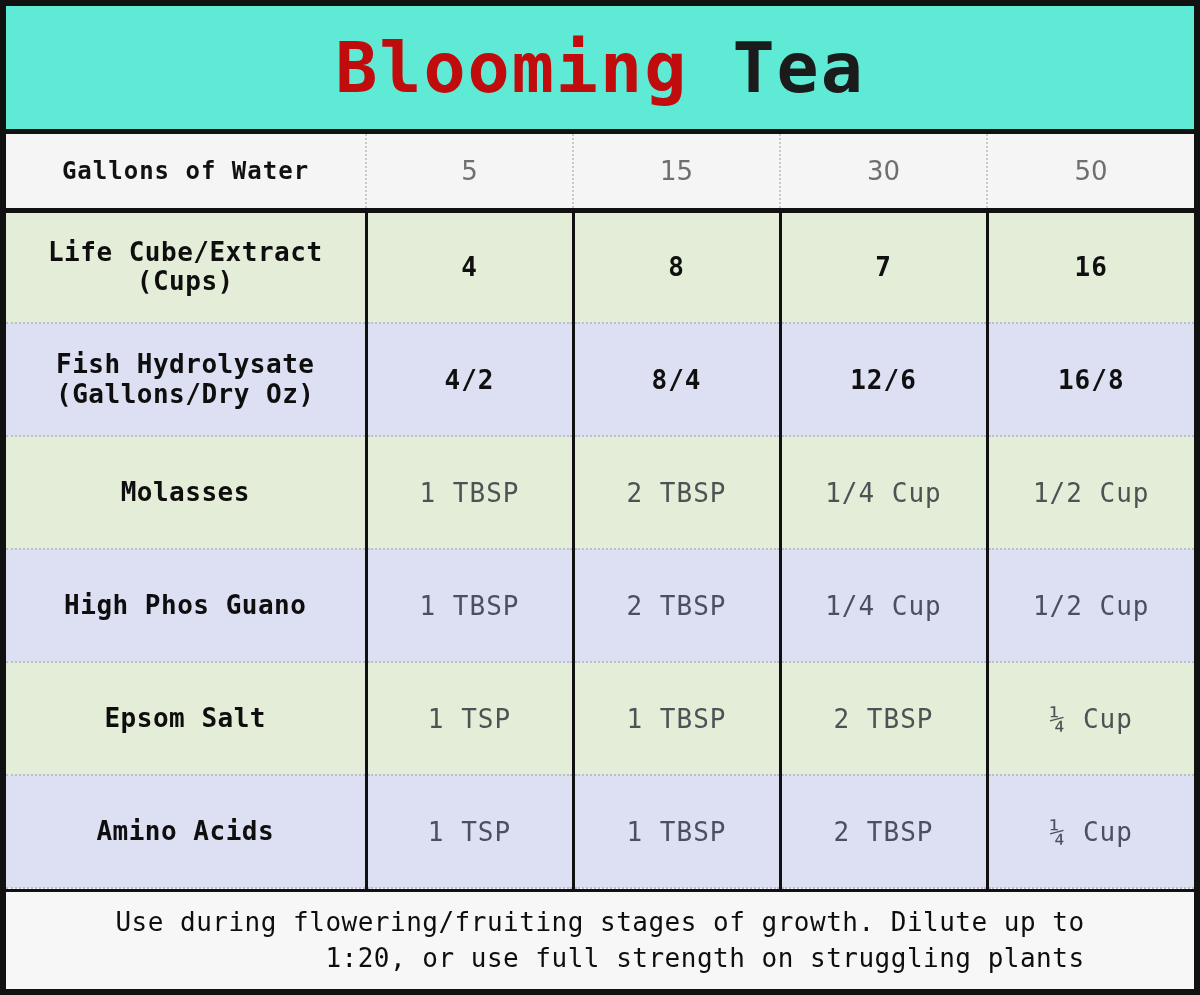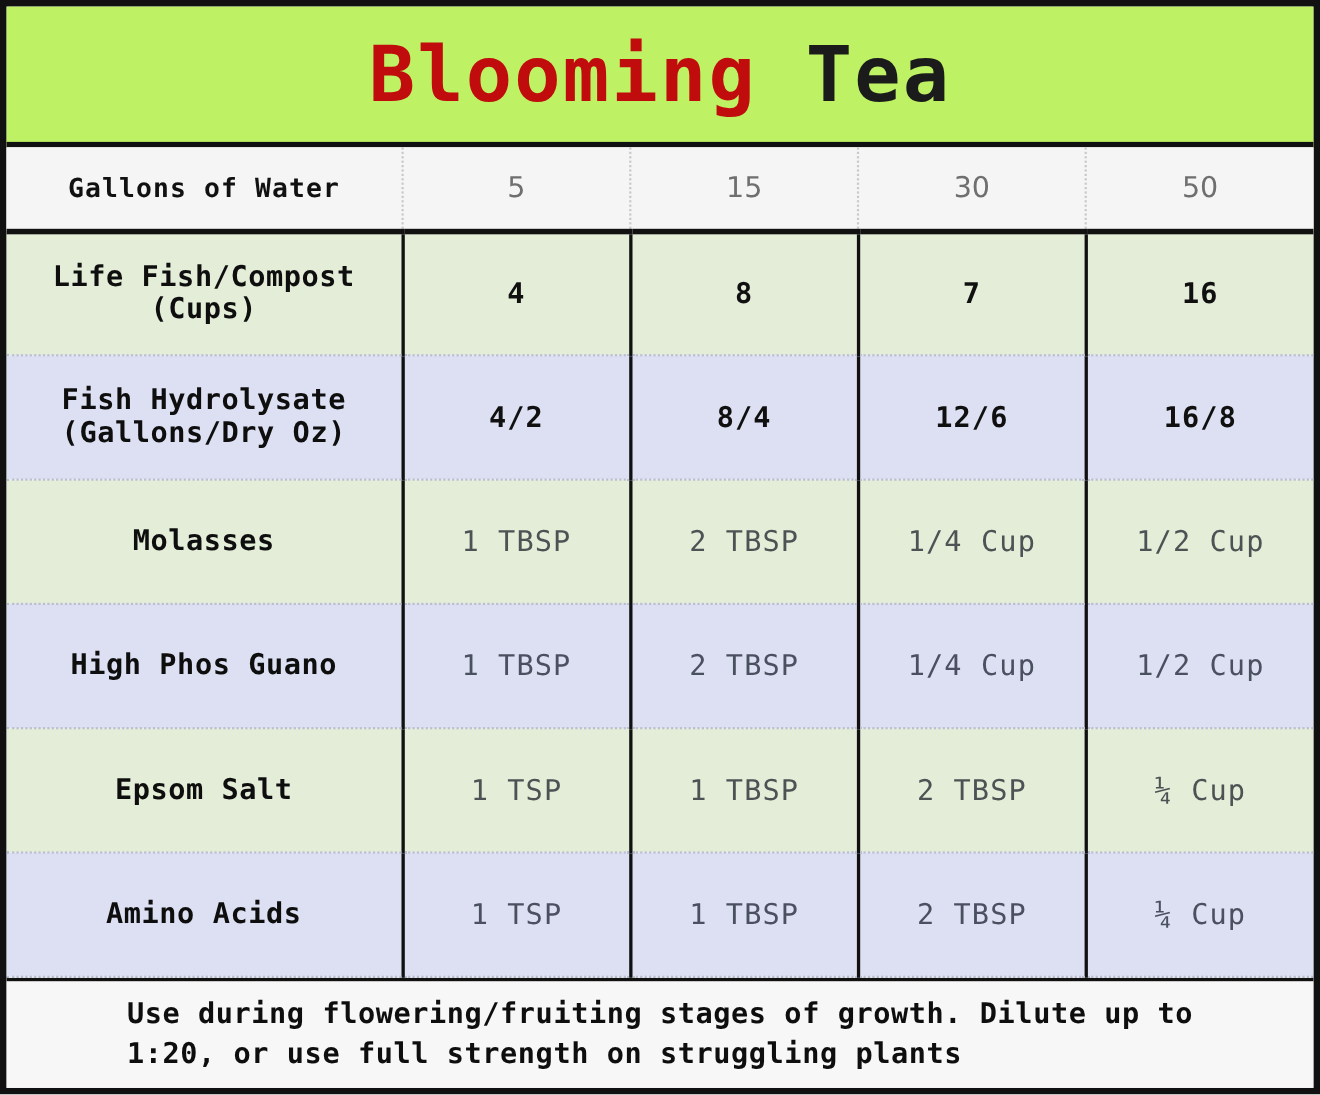--- a/index.html
+++ b/index.html
@@ -21,21 +21,21 @@
     border: 6px solid #111111;
     background: #ffffff;
     display: flex;
     flex-direction: column;
   }
 
   
   .title-band {
     box-sizing: border-box;
     height: 128px;
-    background: #bef264;
+    background: #5eead4;
     border-bottom: 5px solid #111111;
     display: flex;
     align-items: center;
     justify-content: center;
     flex: 0 0 auto;
   }
   .title-text {
     font-family: "DejaVu Sans Mono", "Liberation Mono", monospace;
     font-size: 70px;
     font-weight: bold;
@@ -129,23 +129,23 @@
     background: #f7f7f7;
     border-top: 3px solid #111111;
     display: flex;
     align-items: center;
     justify-content: center;
     padding: 0 10px;
     flex: 0 0 auto;
   }
   .footer-text {
     font-size: 26px;
-    font-weight: bold;
+    font-weight: normal;
     color: #0e0e0e;
-    text-align: left;
+    text-align: right;
     line-height: 1.38;
     letter-spacing: 0.5px;
   }
 </style>
 </head>
 <body>
 
 <div class="chart-frame">
 
   <div class="title-band">
@@ -166,21 +166,21 @@
         <th class="head-val">5</th>
         <th class="head-val">15</th>
         <th class="head-val">30</th>
         <th class="head-val">50</th>
       </tr>
     </thead>
     <tbody>
 
       <tr class="data-row row-green">
         <td class="cell-label">
-          <span>Life Fish/Compost</span><br>
+          <span>Life Cube/Extract</span><br>
           <span>(Cups)</span>
         </td>
         <td class="cell-val strong">4</td>
         <td class="cell-val strong">8</td>
         <td class="cell-val strong">7</td>
         <td class="cell-val strong">16</td>
       </tr>
 
       <tr class="data-row row-blue">
         <td class="cell-label">

